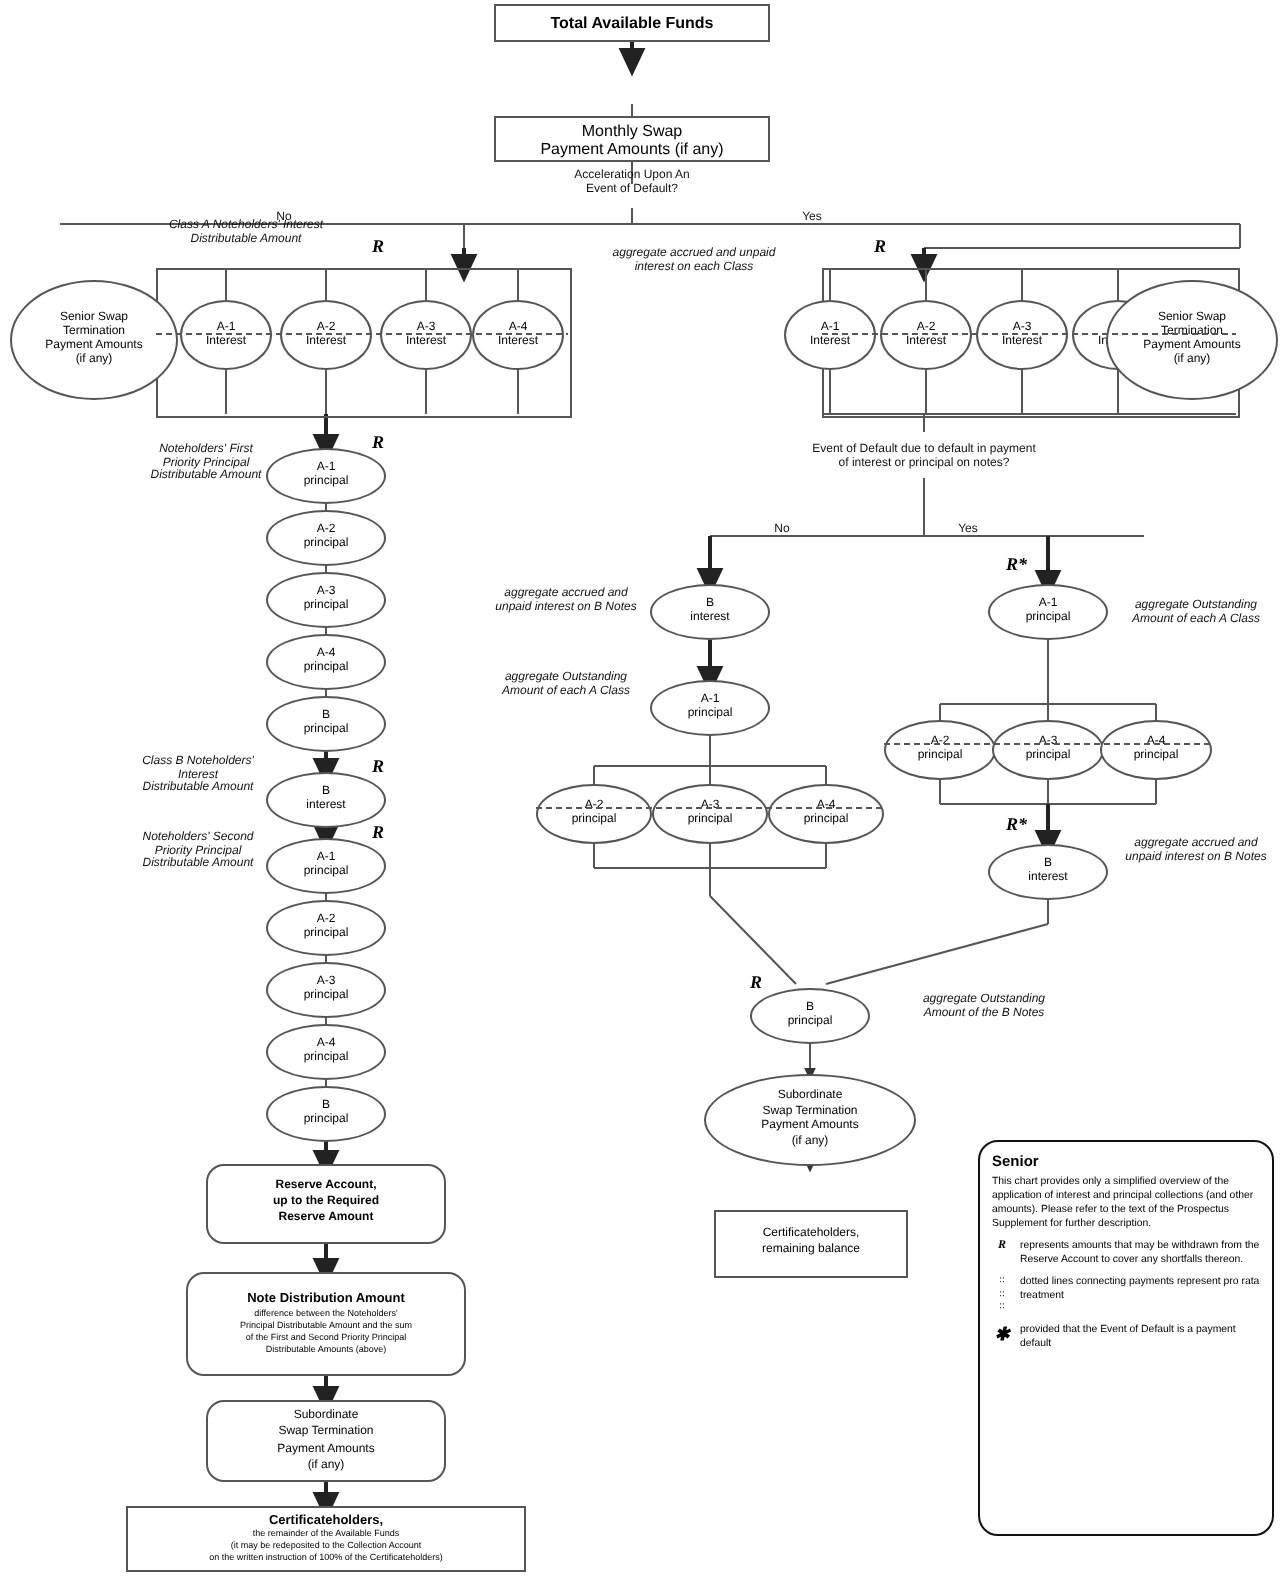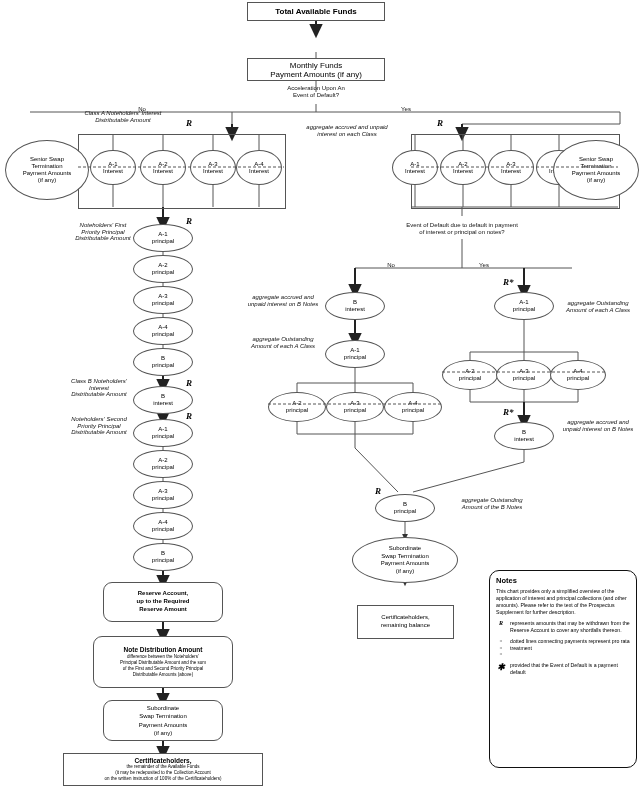--- a/index.html
+++ b/index.html
@@ -114,21 +114,21 @@
       <line x1="405" y1="567" x2="405" y2="583" marker-end="url(#ah)"></line>
     </g>
   </svg>
 
   <div class="node rect t8 bold" style="left:247px;top:2px;width:138px;height:19px;">
     <span>Total Available Funds</span>
   </div>
 
 
   <div class="node rect t8" style="left:247px;top:58px;width:138px;height:23px;white-space:pre-line;">
-    <span>Monthly Funds
+    <span>Monthly Swap
 Payment Amounts (if any)</span>
   </div>
 
   <div class="plain t6" style="left:246px;top:85px;width:140px;">
     <div>Acceleration Upon An</div>
     <div>Event of Default?</div>
   </div>
   <div class="plain t6" style="left:132px;top:106px;width:20px;"><span>No</span></div>
   <div class="plain t6" style="left:395px;top:106px;width:22px;"><span>Yes</span></div>
 
@@ -360,21 +360,21 @@
     <span>Subordinate
 Swap Termination
 Payment Amounts
 (if any)</span></div>
 
   <div class="node rect t6" style="left:357px;top:605px;width:97px;height:34px;white-space:pre-line;line-height:1.3;">
     <span>Certificateholders,
 remaining balance</span></div>
 
   <div class="notes" style="left:489px;top:570px;width:148px;height:198px;">
-    <h4>Notes</h4>
+    <h4>Senior</h4>
     <p>This chart provides only a simplified overview of the application of interest and principal collections (and other amounts).  Please refer to the text of the Prospectus Supplement for further description.</p>
 
     <div class="nrow">
       <div class="nsym">R</div>
       <div class="ntext">represents amounts that may be withdrawn from the Reserve Account to cover any shortfalls thereon.</div>
     </div>
 
     <div class="nrow">
       <div class="nsym dots">::<br>::<br>::</div>
       <div class="ntext">dotted lines connecting payments represent pro rata treatment</div>

